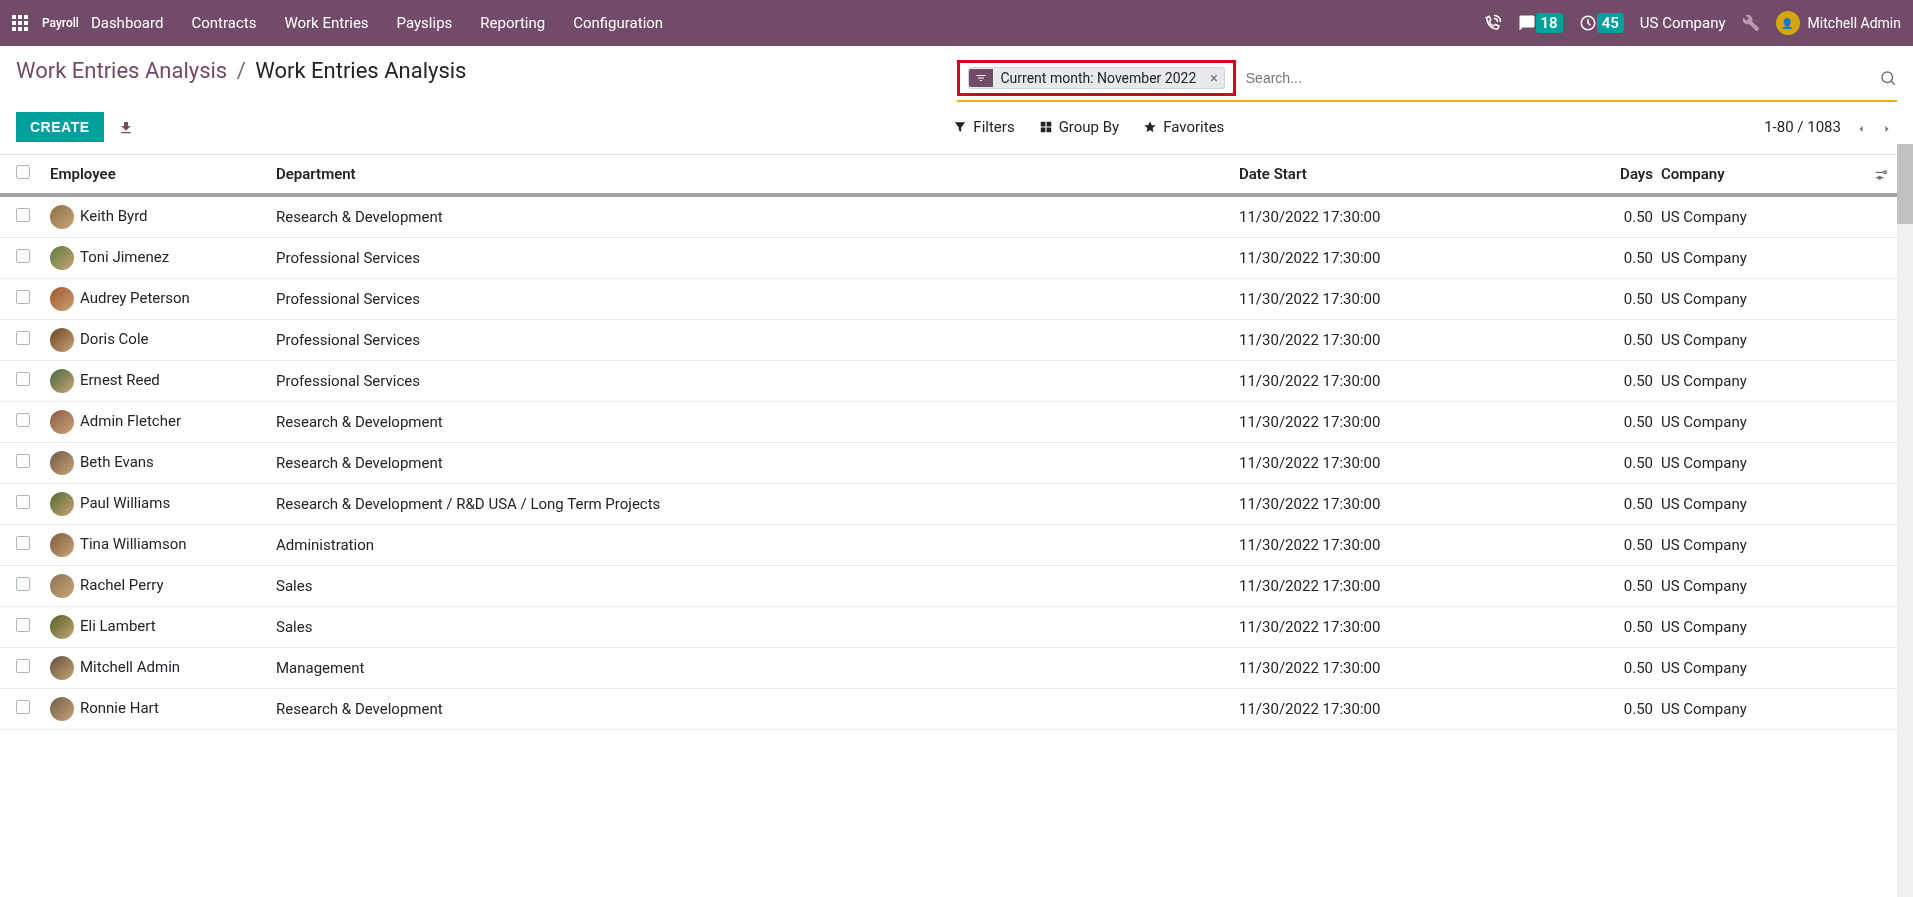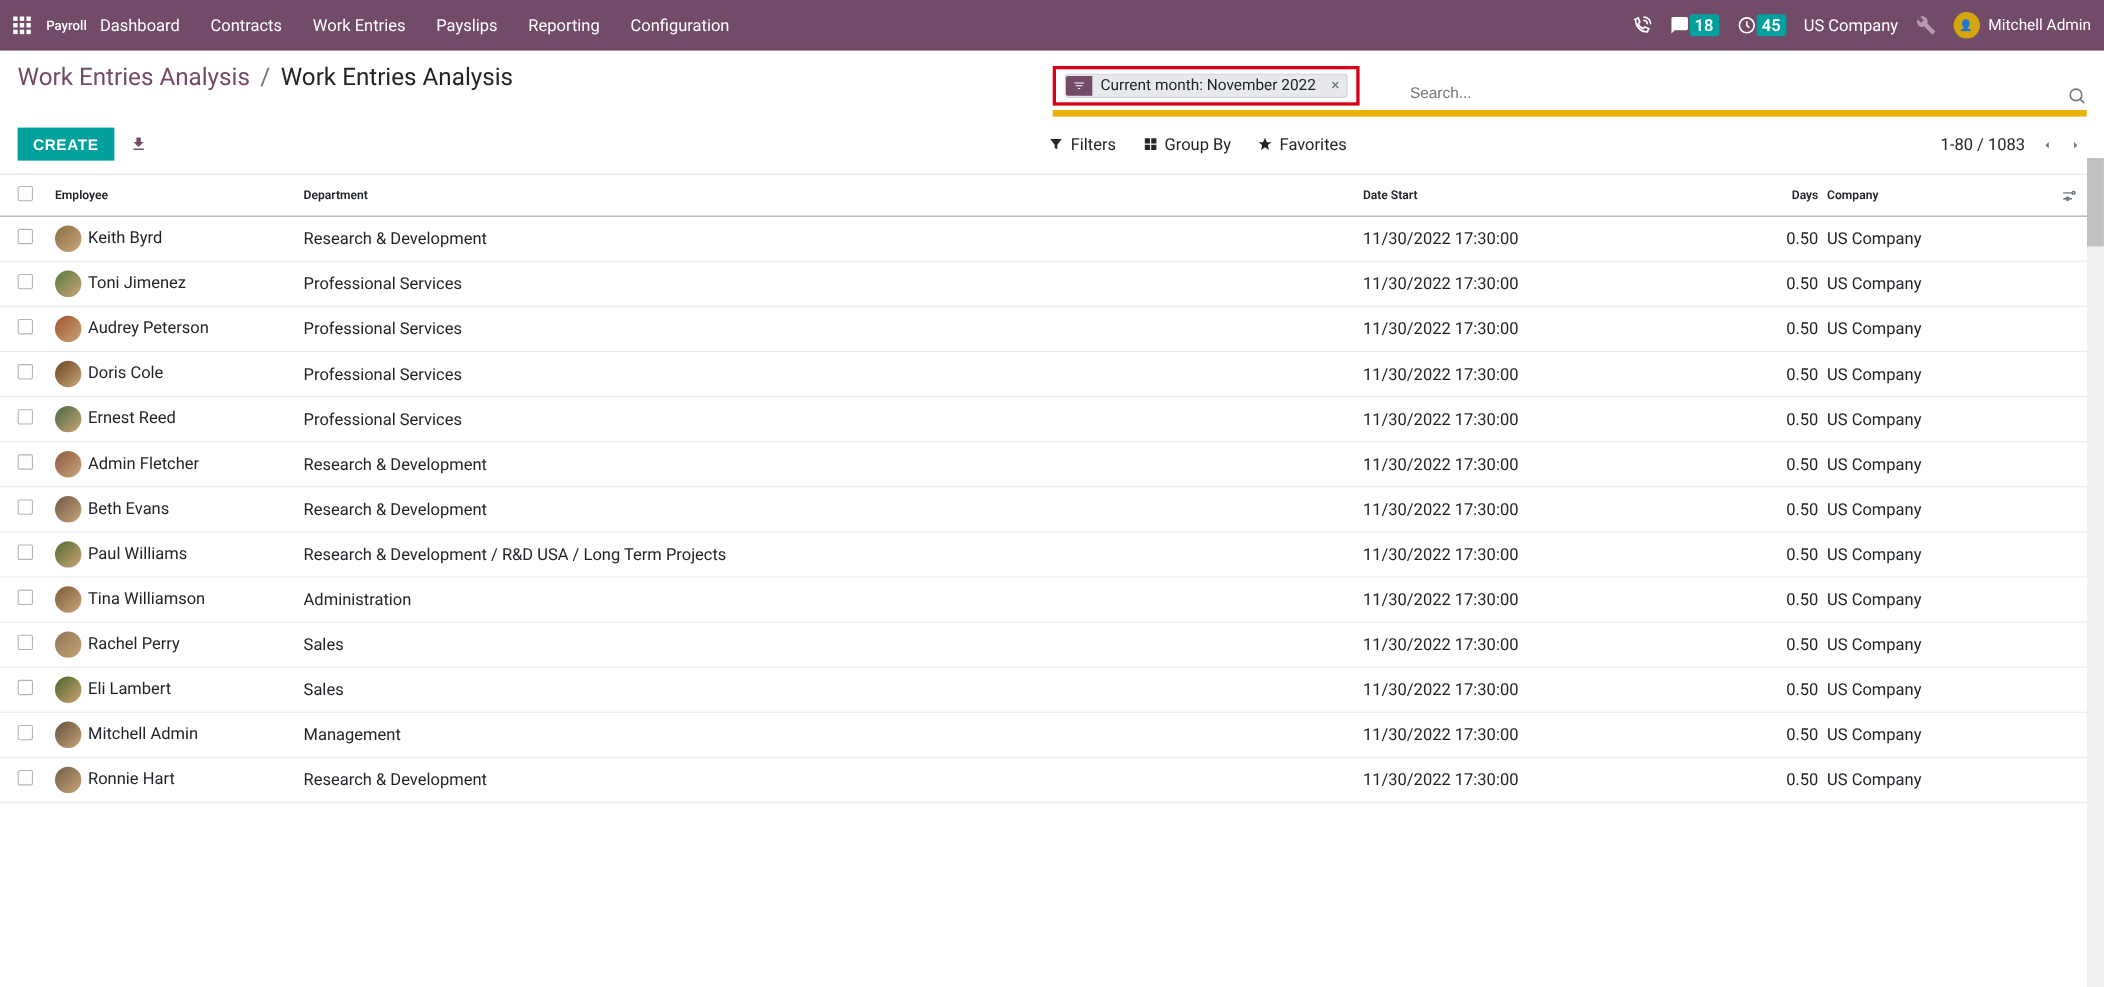--- a/index.html
+++ b/index.html
@@ -16,40 +16,40 @@
   .badge-num { background: #00a09d; color: #fff; font-size: 15px; padding: 1px 5px; border-radius: 3px; font-weight: 600; }
   .user-section { display: flex; align-items: center; gap: 8px; cursor: pointer; }
   .avatar-sm { width: 24px; height: 24px; border-radius: 50%; background: #d4a50d; display: inline-flex; align-items: center; justify-content: center; font-size: 10px; color: #fff; }
   
   .control-panel { padding: 12px 16px 8px; }
   .cp-top { display: flex; align-items: flex-start; }
   .breadcrumb { flex: 1; font-size: 22px; color: #212529; }
   .breadcrumb .bc-link { color: #714b67; cursor: pointer; }
   .breadcrumb .sep { color: #6c757d; margin: 0 4px; }
   .search-area { flex: 1; position: relative; }
-  .search-box { display: flex; align-items: flex-end; border-bottom: 6px solid #eab308; padding: 2px 0 4px; gap: 36px; }
+  .search-box { display: flex; align-items: center; border-bottom: 2px solid #eab308; padding: 2px 0 4px; }
   .filter-tag-wrap { border: 3px solid #d9001b; padding: 4px 8px; display: inline-flex; align-items: center; }
   .filter-tag { background: #e7e9ed; border: 1px solid #ced4da; border-radius: 3px; display: flex; align-items: center; font-size: 14px; }
   .ft-icon { background: #714b67; color: #fff; padding: 3px 6px; border-radius: 2px 0 0 2px; display: inline-flex; align-items: center; }
   .ft-label { padding: 2px 8px; }
   .ft-close { padding: 2px 6px; cursor: pointer; color: #6c757d; font-size: 14px; }
   .search-input { border: none; outline: none; flex: 1; font-size: 14px; padding: 4px; color: #6c757d; margin-left: 6px; }
   .search-icon { color: #6c757d; cursor: pointer; margin-left: auto; }
   
   .cp-bottom { display: flex; align-items: center; margin-top: 10px; }
   .btn-create { background: #00a09d; color: #fff; border: none; padding: 7px 14px; font-size: 14px; font-weight: 600; cursor: pointer; text-transform: uppercase; letter-spacing: 0.5px; }
   .export-icon { margin-left: 14px; color: #714b67; cursor: pointer; }
   .search-options { display: flex; gap: 24px; margin-left: auto; margin-right: auto; padding-left: 280px; }
   .so-item { display: flex; align-items: center; gap: 6px; cursor: pointer; font-size: 15px; color: #212529; }
   .pager { display: flex; align-items: center; gap: 10px; font-size: 15px; }
   .pager-arrows { display: flex; gap: 6px; }
   .pager-arrow { cursor: pointer; color: #6c757d; font-size: 18px; padding: 2px 4px; }
   
   .list-view { border-top: 1px solid #dee2e6; margin-top: 4px; position: relative; }
-  .list-head { display: flex; align-items: center; padding: 10px 16px; border-bottom: 1px solid #a3a3a3; font-weight: 600; font-size: 11px; background: #fff; }
+  .list-head { display: flex; align-items: center; padding: 10px 16px; border-bottom: 4px solid #a3a3a3; font-weight: 600; font-size: 15px; background: #fff; }
   .col-check { width: 34px; }
   .col-employee { width: 226px; }
   .col-department { flex: 1; }
   .col-date { width: 370px; }
   .col-days { width: 44px; text-align: right; }
   .col-company { width: 244px; padding-left: 8px; }
   .options-icon { color: #6c757d; cursor: pointer; position: absolute; right: 24px; }
   
   .list-body { }
   .list-row { display: flex; align-items: center; padding: 8px 16px; border-bottom: 1px solid #e9ecef; font-size: 15px; }

